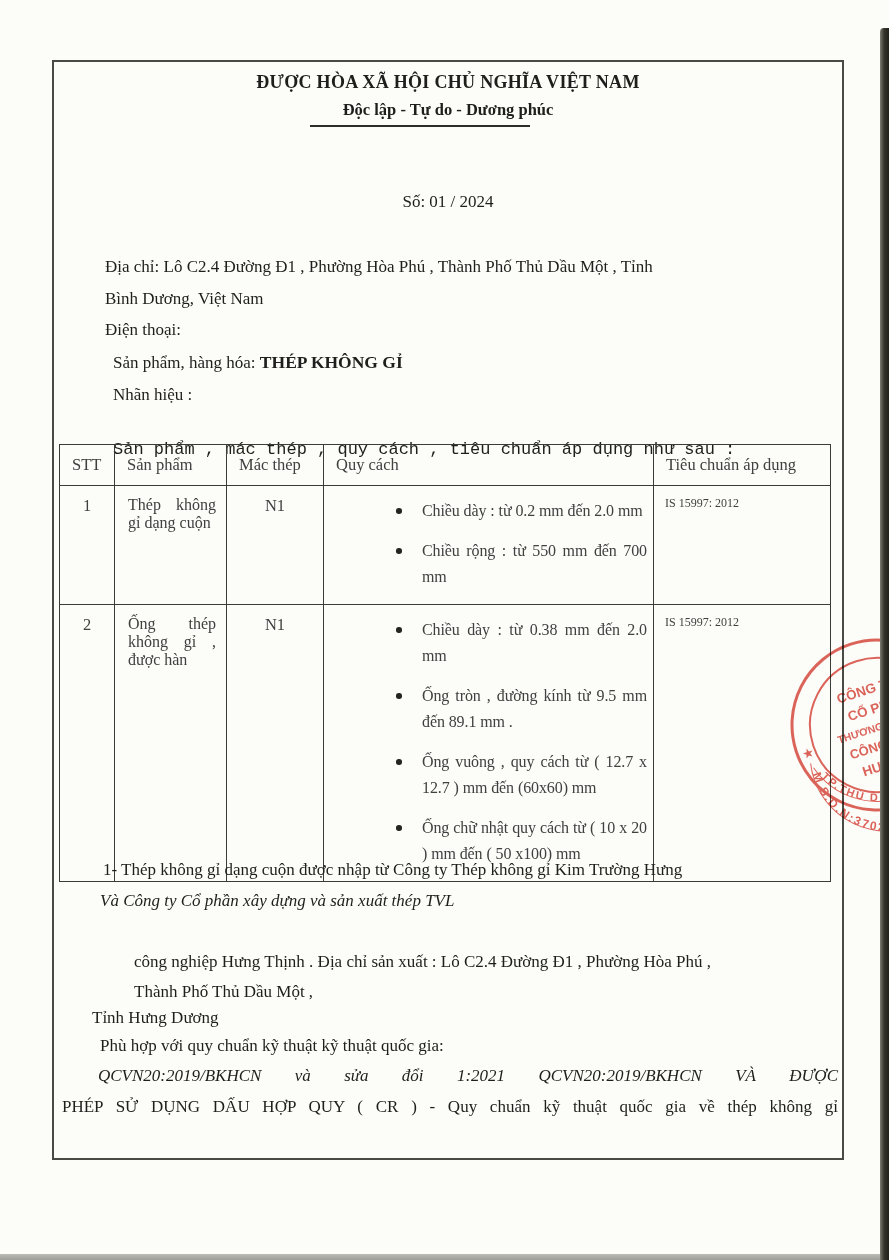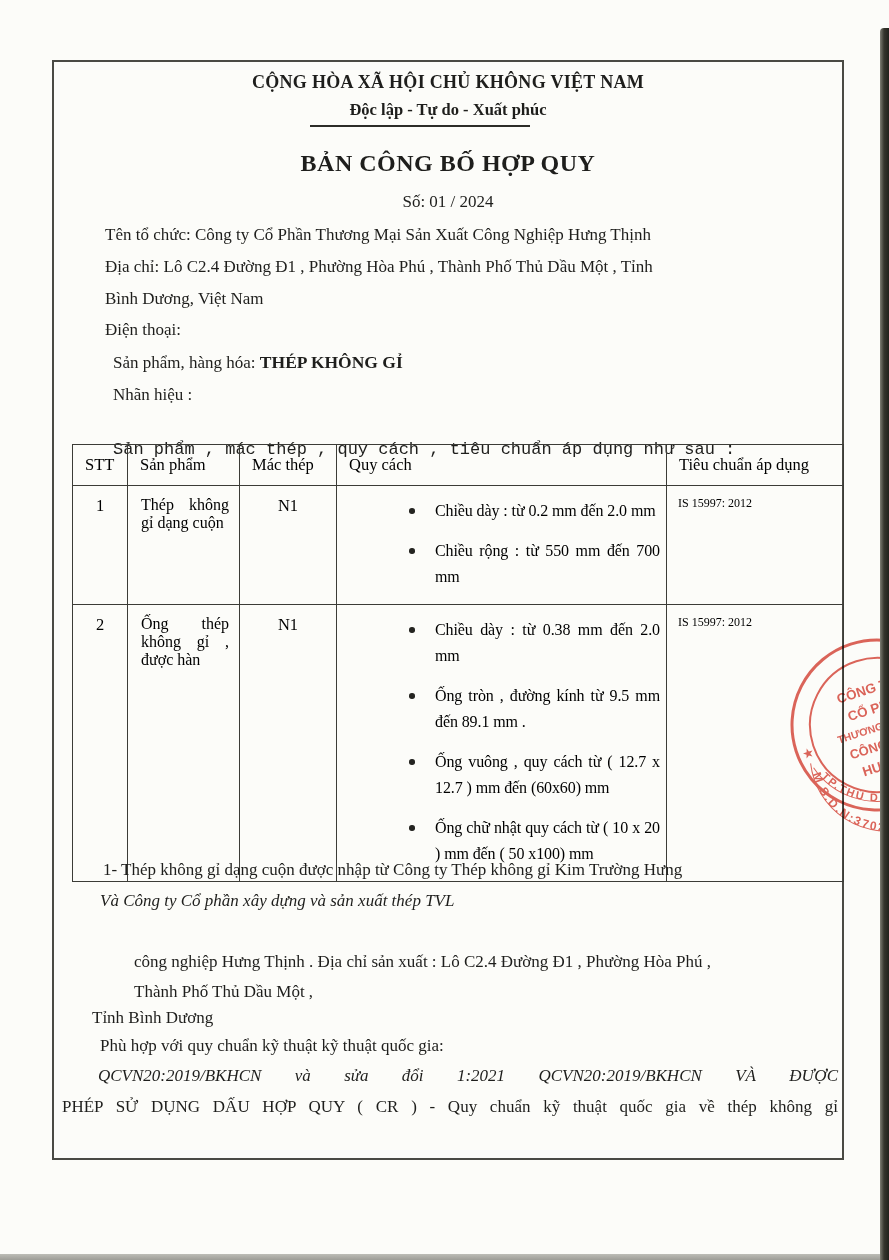--- a/index.html
+++ b/index.html
@@ -27,23 +27,23 @@
   .org-line{top:225px;left:105px;}
   .addr1{top:257px;left:105px;}
   .addr2{top:289px;left:105px;}
   .phone{top:320px;left:105px;}
   .product-line{top:352px;left:113px;}
   .product-line b{font-size:17.5px;}
   .brand-line{top:385px;left:113px;}
   .table-intro{top:440px;left:113px;font-family:Liberation Mono, monospace;}
 
   table.spec{
-    position:absolute;left:72px;top:444px;width:771px;
+    position:absolute;left:59px;top:444px;width:771px;
     border-collapse:collapse;table-layout:fixed;
-    font-size:16.5px;color:#000000;
+    font-size:16.5px;color:#404040;
   }
   table.spec th,table.spec td{
     border:1.8px solid #3c3c37;
     font-weight:normal;
     vertical-align:top;
     box-sizing:border-box;
   }
   table.spec thead th{height:41px;vertical-align:middle;text-align:left;padding:0 4px 0 12px;}
   th.c,td.c{text-align:center;padding-left:0;}
   tr.row1{height:98px;}
@@ -87,28 +87,26 @@
     background:linear-gradient(to bottom,#bdbdb7,#9d9d97);
   }
 </style>
 </head>
 <body>
 
 <div class="page">
 
   <div class="frame"></div>
 
-  <div class="abs center-block nat-line1">CỘNG HÒA XÃ HỘI CHỦ KHÔNG VIỆT NAM</div>
-  <div class="abs center-block nat-line2">Độc lập - Tự do - Xuất phúc</div>
+  <div class="abs center-block nat-line1">ĐƯỢC HÒA XÃ HỘI CHỦ NGHĨA VIỆT NAM</div>
+  <div class="abs center-block nat-line2">Độc lập - Tự do - Dương phúc</div>
   <div class="abs motto-underline"></div>
 
-  <div class="abs center-block doc-title">BẢN CÔNG BỐ HỢP QUY</div>
   <div class="abs center-block doc-number">Số: 01 / 2024</div>
 
-  <div class="abs info org-line">Tên tổ chức: Công ty Cổ Phần Thương Mại Sản Xuất Công Nghiệp Hưng Thịnh</div>
   <div class="abs info addr1">Địa chỉ: Lô C2.4 Đường Đ1 , Phường Hòa Phú , Thành Phố Thủ Dầu Một , Tỉnh</div>
   <div class="abs info addr2">Bình Dương, Việt Nam</div>
   <div class="abs info phone">Điện thoại:</div>
   <div class="abs info product-line"><span>Sản phẩm, hàng hóa: </span><b>THÉP KHÔNG GỈ</b></div>
   <div class="abs info brand-line">Nhãn hiệu :</div>
   <div class="abs info table-intro">Sản phẩm , mác thép , quy cách , tiêu chuẩn áp dụng như sau :</div>
 
   <table class="spec">
     <colgroup>
       <col style="width:55px">
@@ -153,21 +151,21 @@
         </td>
         <td class="standard">IS 15997: 2012</td>
       </tr>
     </tbody>
   </table>
 
   <div class="abs notes n1l1">1-  Thép không gỉ dạng cuộn được nhập từ Công ty Thép không gỉ Kim Trường Hưng</div>
   <div class="abs notes n1l2">Và Công ty Cổ phần xây dựng và sản xuất thép TVL</div>
   <div class="abs notes n2l2">công nghiệp Hưng Thịnh . Địa chỉ sản xuất : Lô C2.4 Đường Đ1 , Phường Hòa Phú ,</div>
   <div class="abs notes n2l3">Thành Phố Thủ Dầu Một ,</div>
-  <div class="abs notes province">Tỉnh Bình Dương</div>
+  <div class="abs notes province">Tỉnh Hưng Dương</div>
   <div class="abs notes conformity">Phù hợp với quy chuẩn kỹ thuật kỹ thuật quốc gia:</div>
   <div class="abs notes reg1">QCVN20:2019/BKHCN và sửa đổi 1:2021 QCVN20:2019/BKHCN VÀ ĐƯỢC</div>
   <div class="abs notes reg2">PHÉP SỬ DỤNG DẤU HỢP QUY ( CR ) -  Quy chuẩn kỹ thuật quốc gia về thép không gỉ</div>
 
   <svg class="stamp" viewBox="-115 -115 230 230" font-family="Liberation Sans, DejaVu Sans, sans-serif">
     <g transform="rotate(-18)" stroke="#d94f44" fill="none">
       <circle cx="0" cy="0" r="85" stroke-width="3"></circle>
       <circle cx="0" cy="0" r="67" stroke-width="2"></circle>
       <path id="stamp-arc-top" d="M -75 16 A 76.5 76.5 0 1 0 75 16"></path>
       <path id="stamp-arc-bottom" d="M -73.5 21 A 76.5 76.5 0 0 0 73.5 21"></path>

